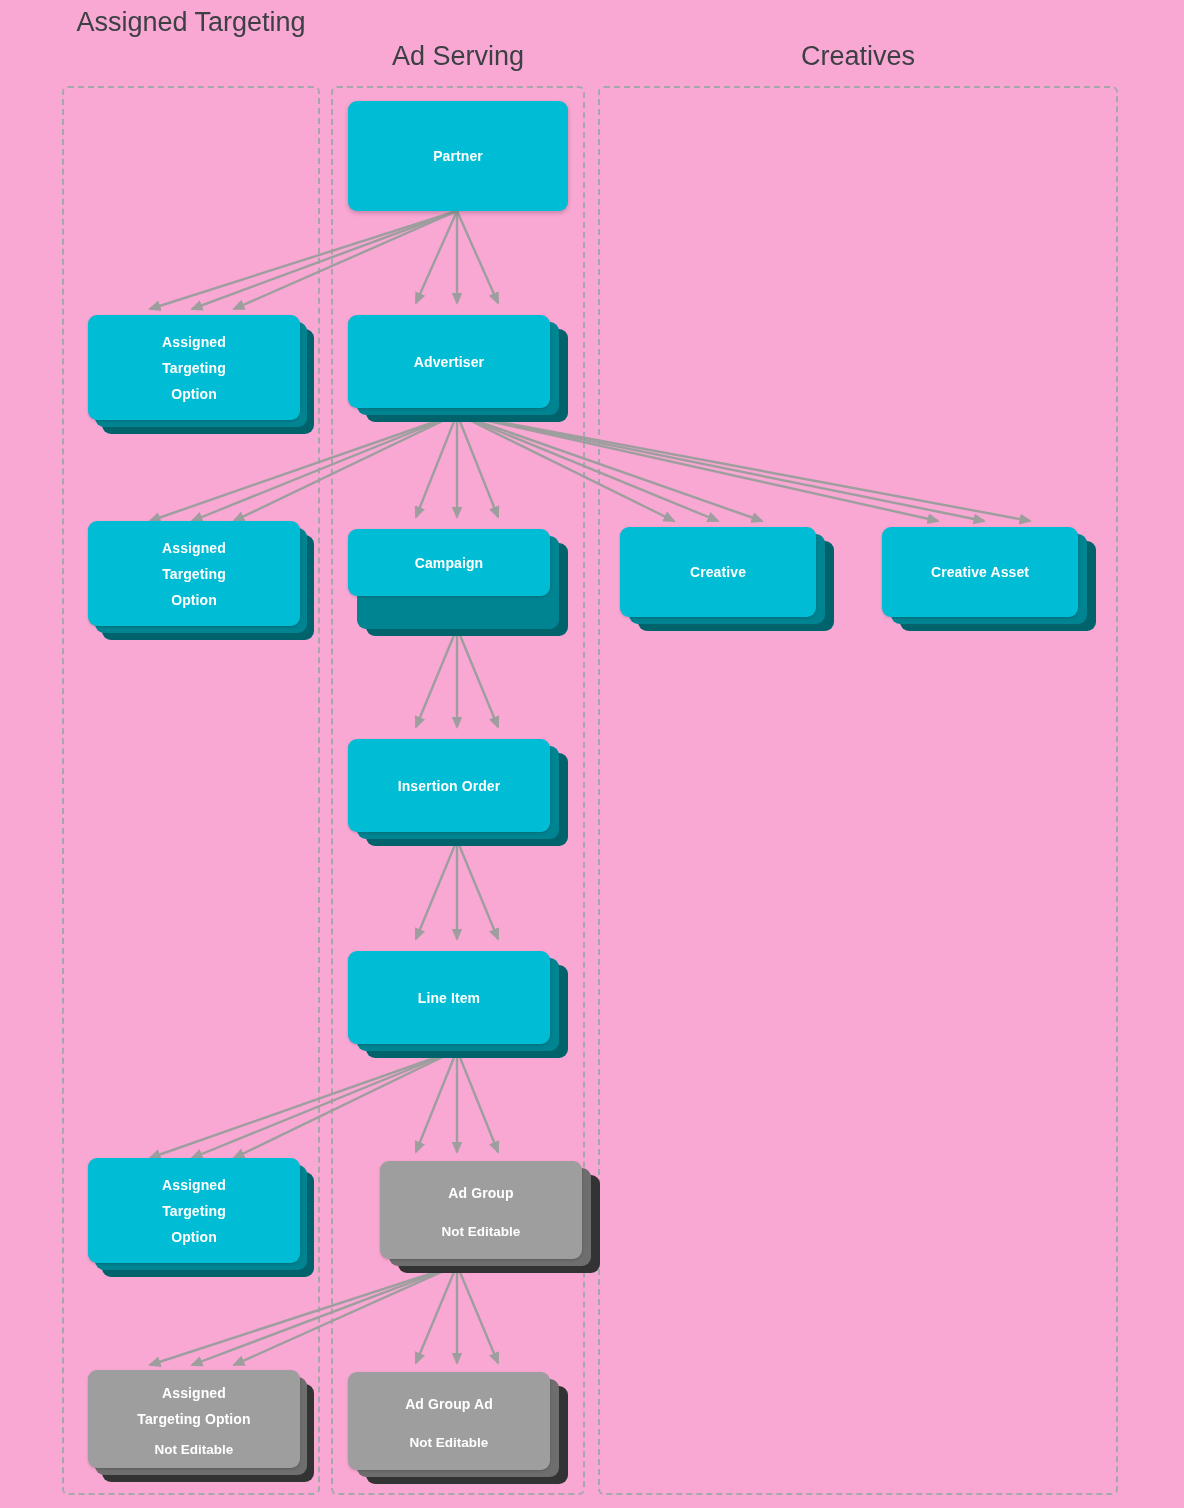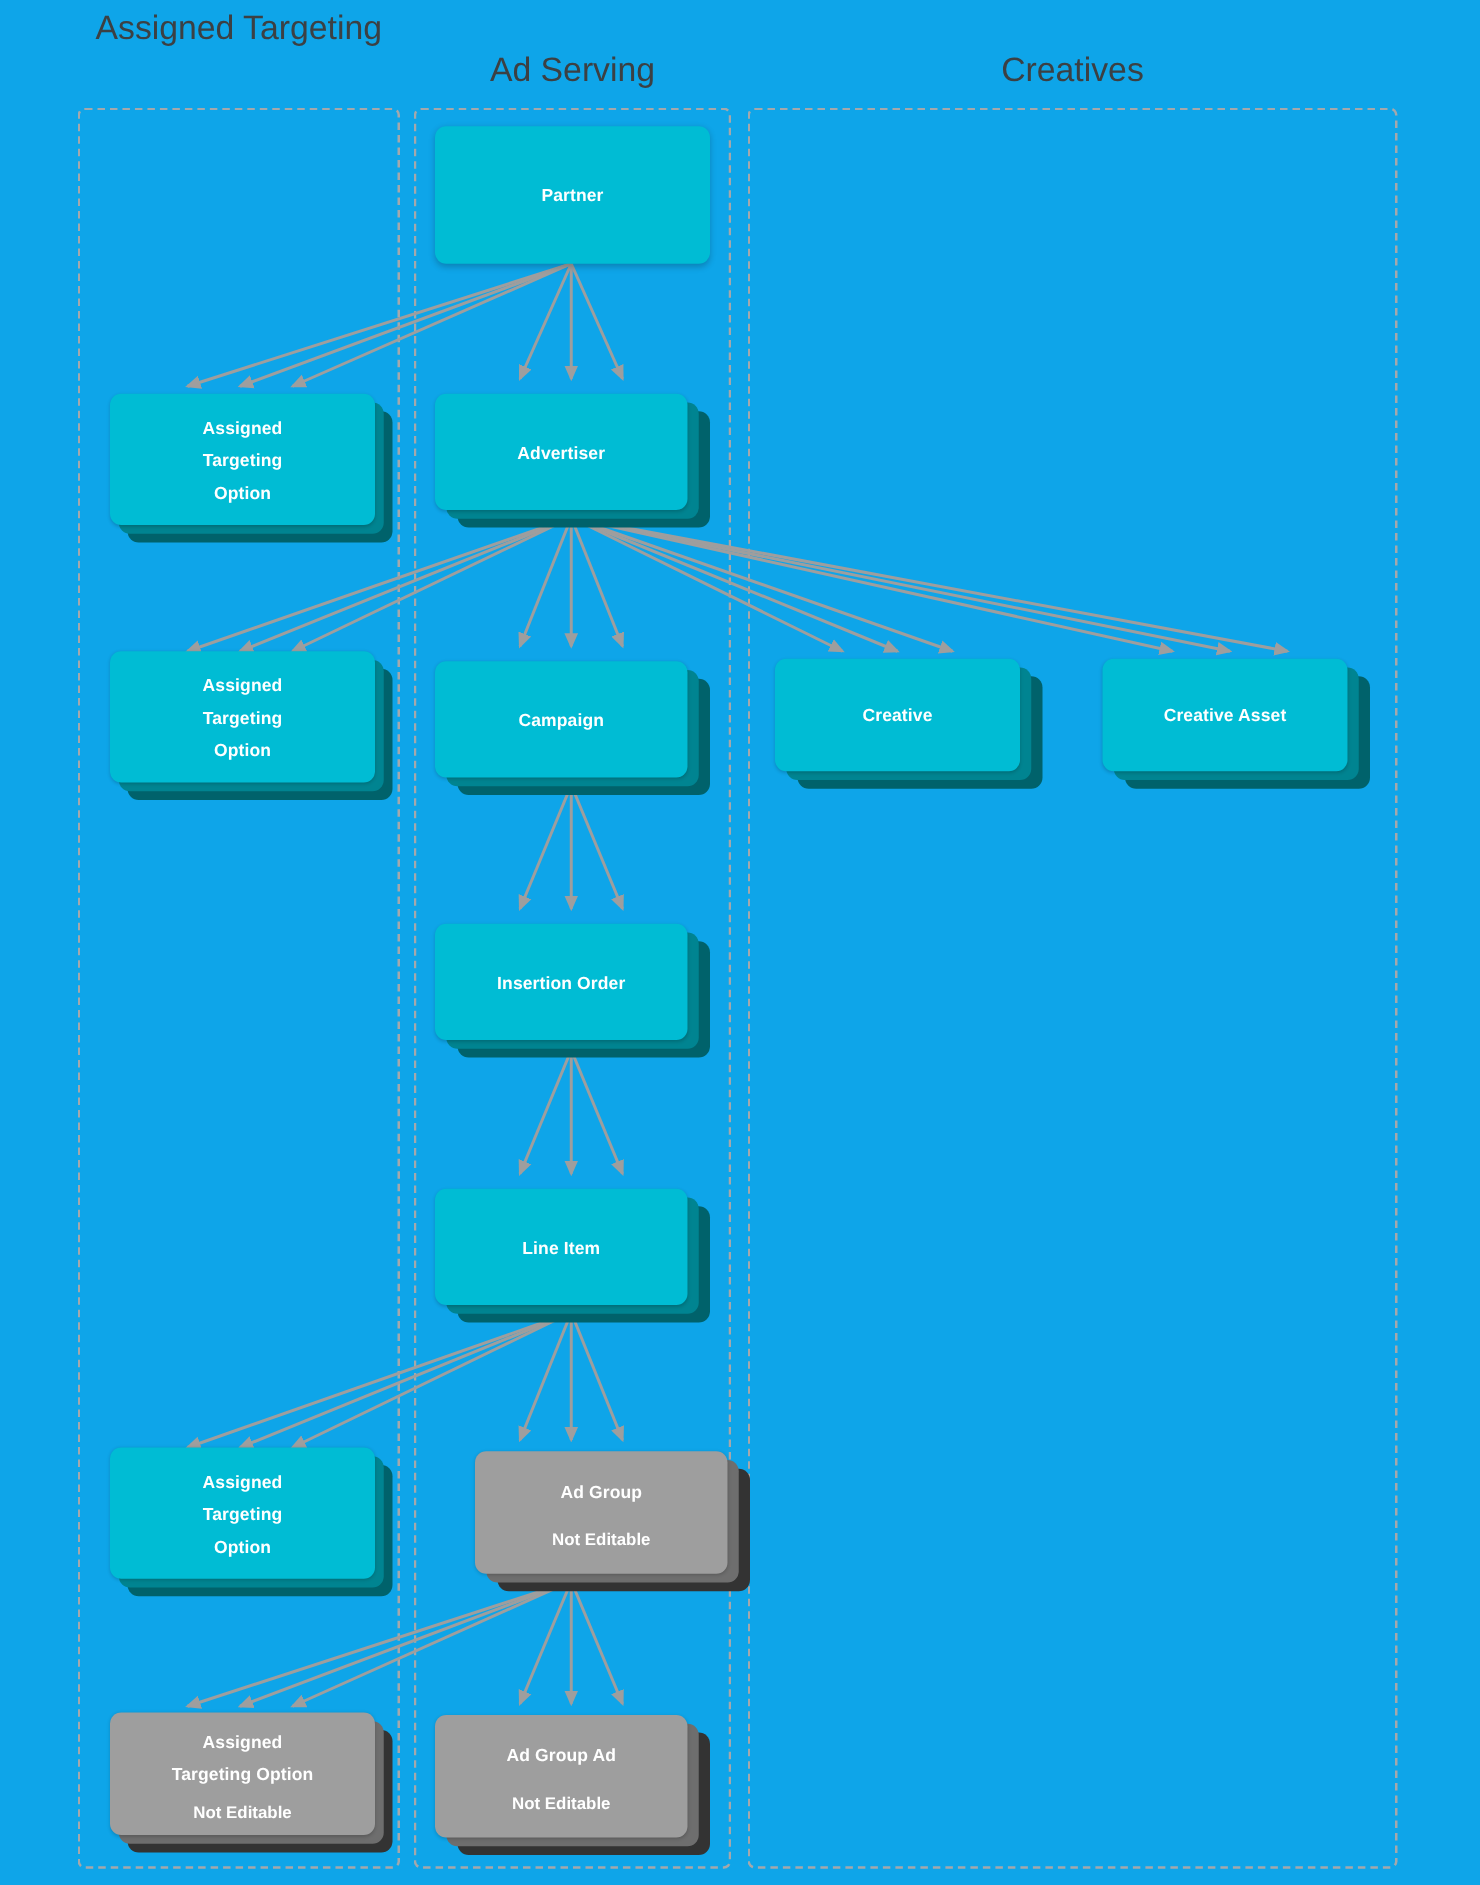--- a/index.html
+++ b/index.html
@@ -4,21 +4,21 @@
 <style>
   html, body {
     margin: 0;
     padding: 0;
     background: #ffffff;
   }
   #canvas {
     position: relative;
     width: 1184px;
     height: 1508px;
-    background: #0ea5e9;
+    background: #f9a8d4;
     font-family: "Liberation Sans", sans-serif;
     overflow: hidden;
   }
 
   
   .col-title {
     position: absolute;
     text-align: center;
     color: #3c4043;
     font-size: 27px;
@@ -195,21 +195,21 @@
     <div class="layer front" style="left:0; top:0; width:212px; height:105px;">
       <div class="node-label">Assigned
 Targeting
 Option</div>
     </div>
   </div>
 
   <div class="stack cy" style="left:348px; top:529px; width:202px; height:93px;">
     <div class="layer back2" style="left:18px; top:14px; width:202px; height:93px;"></div>
     <div class="layer back1" style="left:9px;  top:7px;  width:202px; height:93px;"></div>
-    <div class="layer front" style="left:0; top:0; width:202px; height:93px;">
+    <div class="layer front" style="left:0; top:0; width:202px; height:67px;">
       <div class="node-label">Campaign</div>
     </div>
   </div>
 
   <div class="stack cy" style="left:620px; top:527px; width:196px; height:90px;">
     <div class="layer back2" style="left:18px; top:14px; width:196px; height:90px;"></div>
     <div class="layer back1" style="left:9px;  top:7px;  width:196px; height:90px;"></div>
     <div class="layer front" style="left:0; top:0; width:196px; height:90px;">
       <div class="node-label">Creative</div>
     </div>

